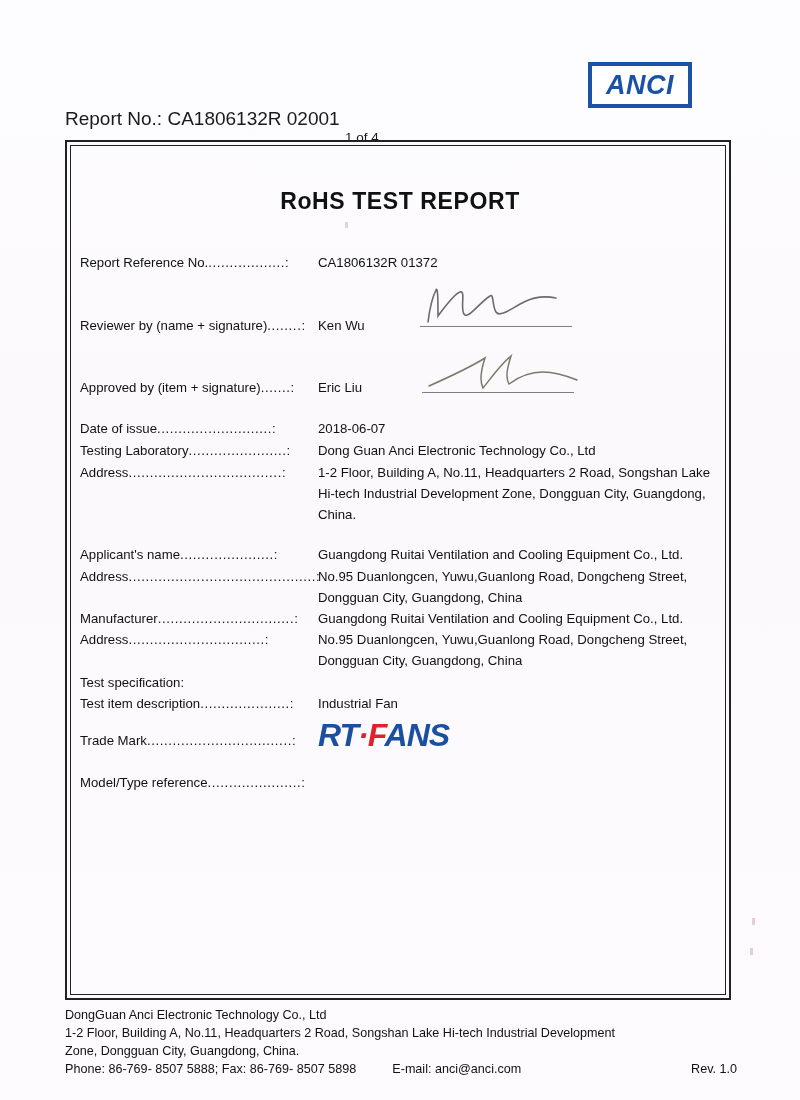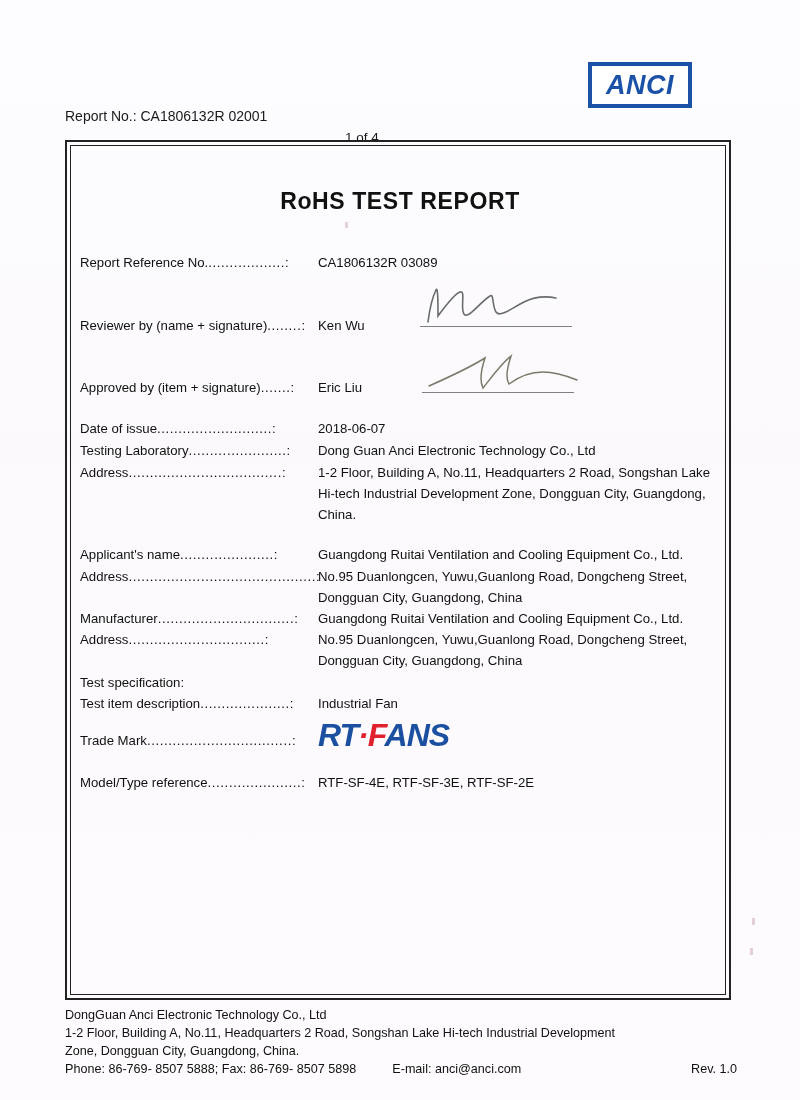--- a/index.html
+++ b/index.html
@@ -58,21 +58,21 @@
     font-size: 27px;
     letter-spacing: 0.5px;
     color: #1b52a8;
     font-style: italic;
   }
 
   .report-no {
     position: absolute;
     left: 65px;
     top: 108px;
-    font-size: 14px;
+    font-size: 19px;
     color: #1a1a1a;
     white-space: nowrap;
   }
   .page-no {
     position: absolute;
     left: 345px;
     top: 108px;
     font-size: 13.5px;
     color: #1a1a1a;
     white-space: nowrap;
@@ -214,21 +214,21 @@
 
   <div class="frame">
     <div class="frame-inner"></div>
   </div>
 
   <div class="doc-title">RoHS TEST REPORT</div>
 
   <div class="field" style="left:80px; top:252px;">
     <span class="label">Report Reference No.</span><span class="dots">  ..................:</span>
   </div>
-  <div class="value" style="left:318px; top:252px;">CA1806132R 03089</div>
+  <div class="value" style="left:318px; top:252px;">CA1806132R 01372</div>
 
   <div class="field" style="left:80px; top:315px;">
     <span class="label">Reviewer by (name + signature)</span><span class="dots">........:</span>
   </div>
   <div class="value" style="left:318px; top:315px;">Ken Wu</div>
 
   <div class="sig" style="left:420px; top:282px; width:160px; height:42px;">
     <svg width="160" height="46" viewBox="0 0 160 46">
       <path d="M8 40 C10 24, 14 12, 16 8 C18 4, 18 22, 18 34 C24 26, 34 12, 40 10 C46 8, 40 26, 44 32 C48 38, 60 20, 70 14 C74 11, 72 24, 76 30 C80 36, 92 26, 104 20 C116 14, 126 14, 136 16" fill="none" stroke="#6b6b6b" stroke-width="1.6" stroke-linecap="round"></path>
     </svg>
@@ -293,21 +293,20 @@
     <span class="label">Trade Mark</span><span class="dots">     ..................................:</span>
   </div>
 
   <div class="tm">
     <span class="tm-text tm-blue">RT</span><span class="tm-text tm-red">·</span><span class="tm-text tm-red">F</span><span class="tm-text tm-blue">ANS</span>
   </div>
 
   <div class="field" style="left:80px; top:772px;">
     <span class="label">Model/Type reference</span><span class="dots">    ......................:</span>
   </div>
-  <div class="value" style="left:318px; top:772px;">RTF-SF-4E, RTF-SF-3E, RTF-SF-2E</div>
 
   <div class="speck" style="left:345px; top:222px; width:3px; height:6px; opacity:.45;"></div>
   <div class="speck" style="left:752px; top:918px; width:3px; height:7px;"></div>
   <div class="speck" style="left:750px; top:948px; width:3px; height:7px;"></div>
 
   <div class="footer">
     <div class="footer-line">DongGuan Anci Electronic Technology Co., Ltd</div>
     <div class="footer-line">1-2 Floor, Building A, No.11, Headquarters 2 Road, Songshan Lake Hi-tech Industrial Development</div>
     <div class="footer-line">Zone, Dongguan City, Guangdong, China.</div>
     <div class="footer-row">

